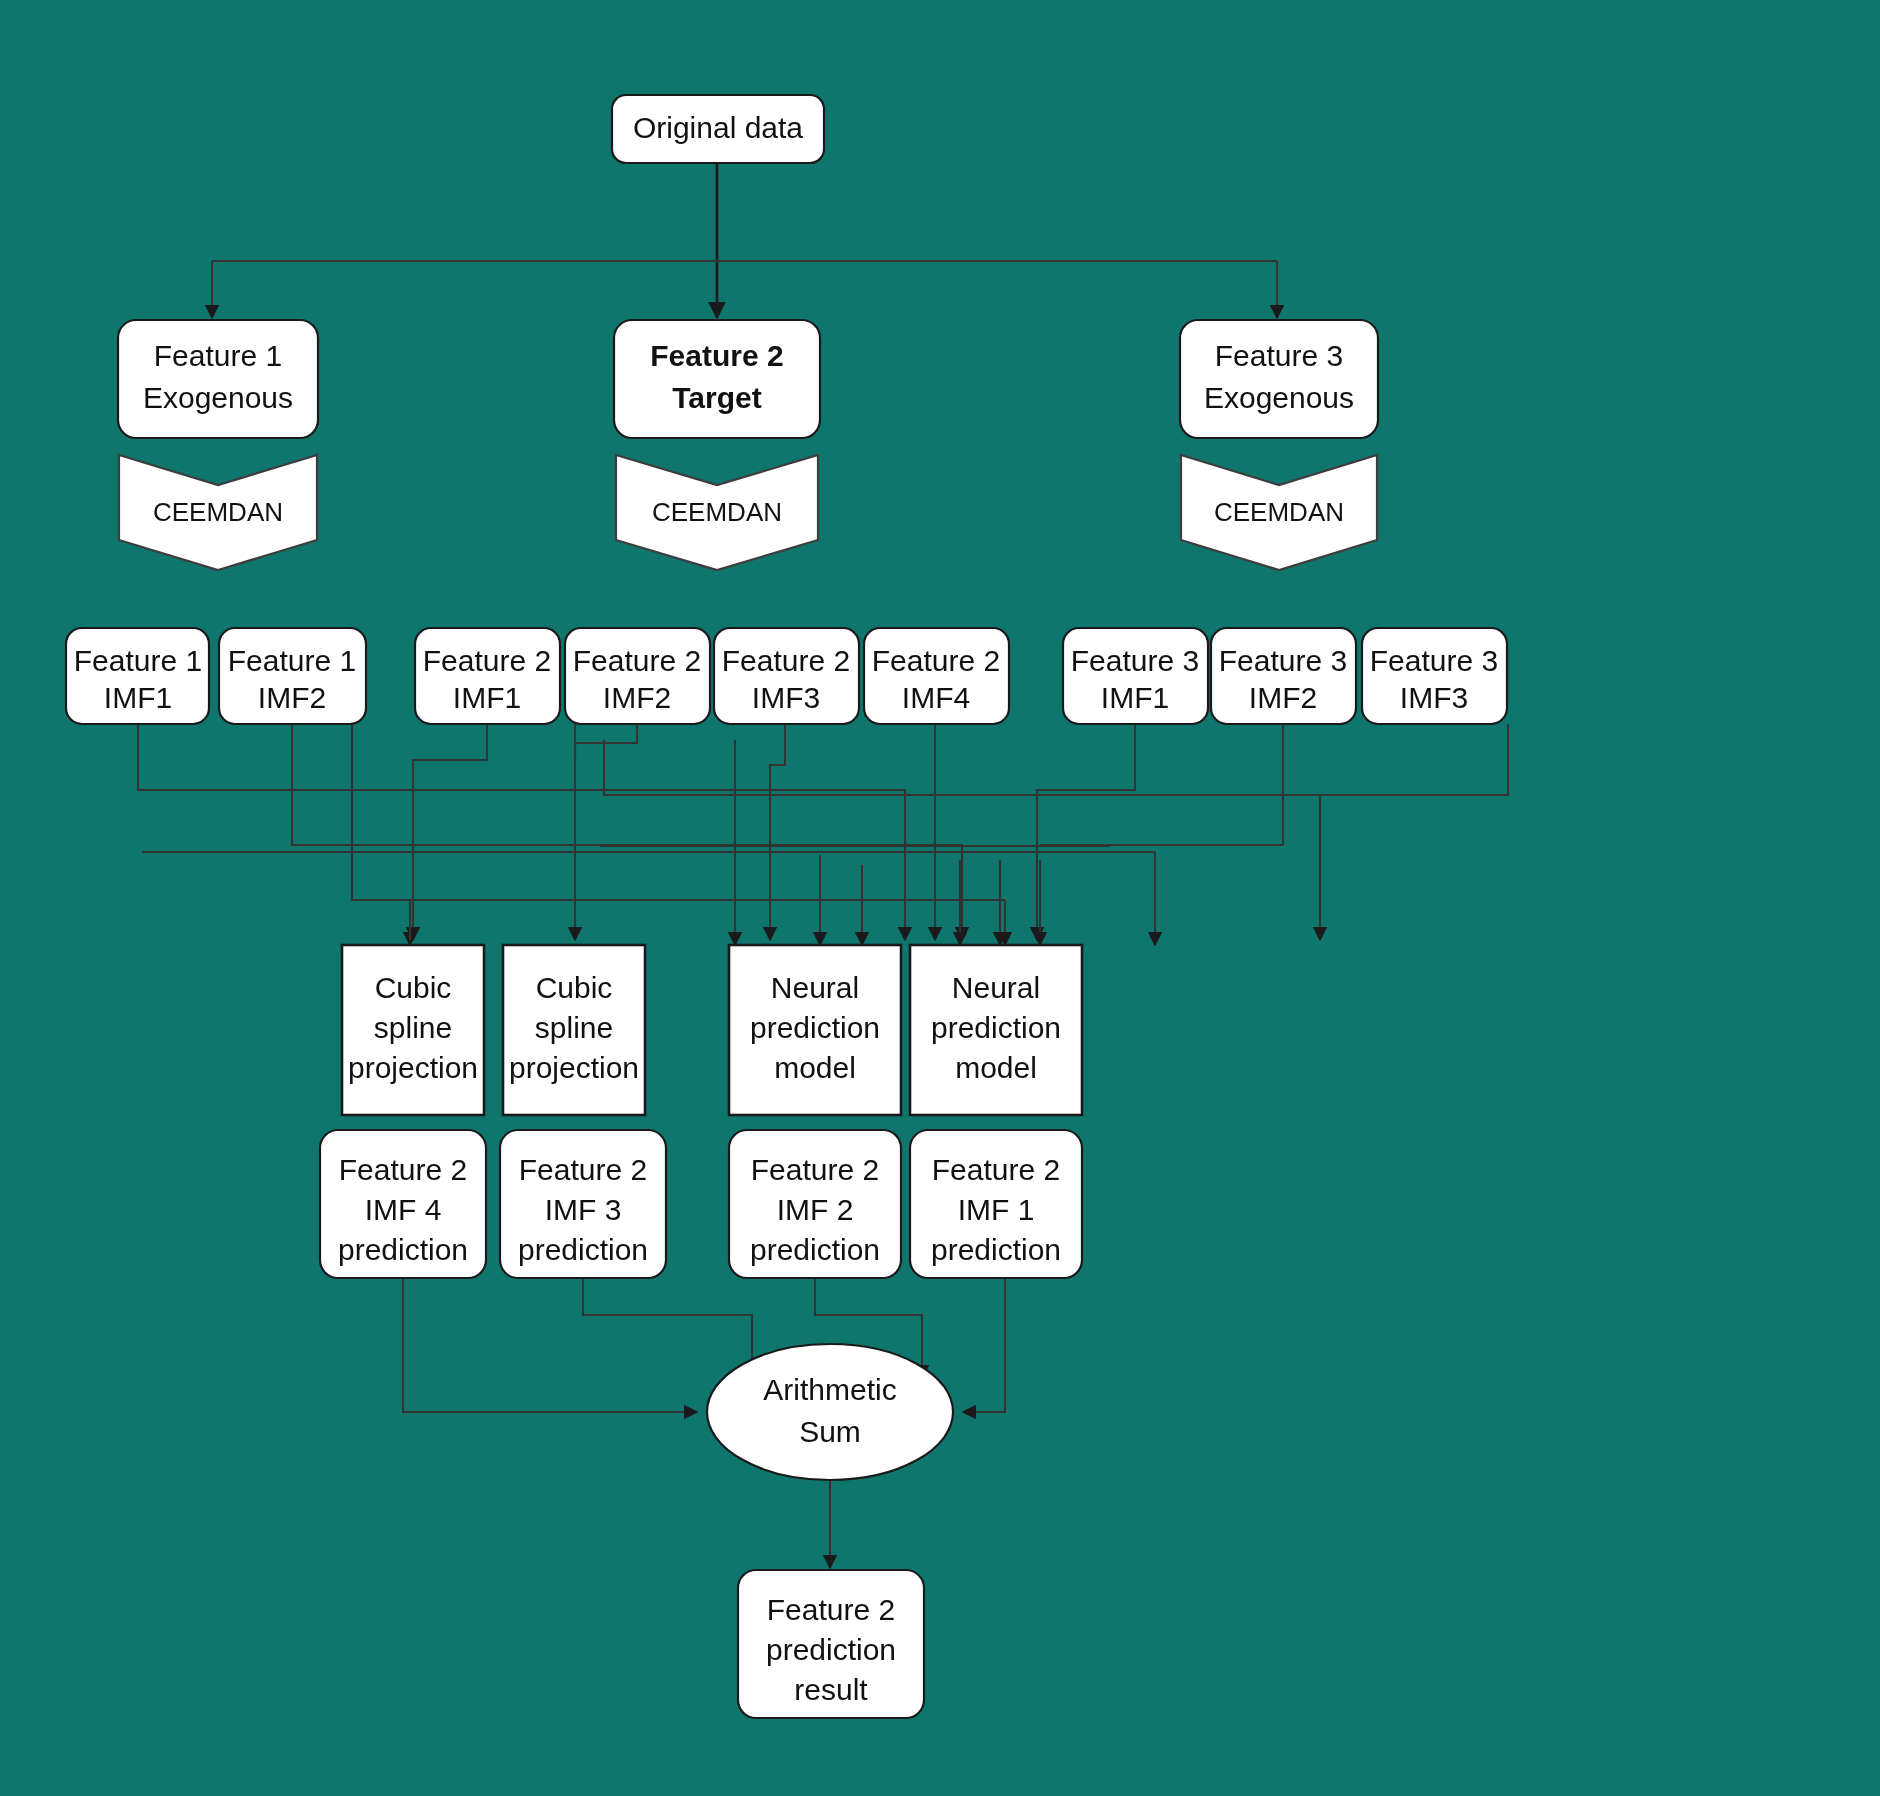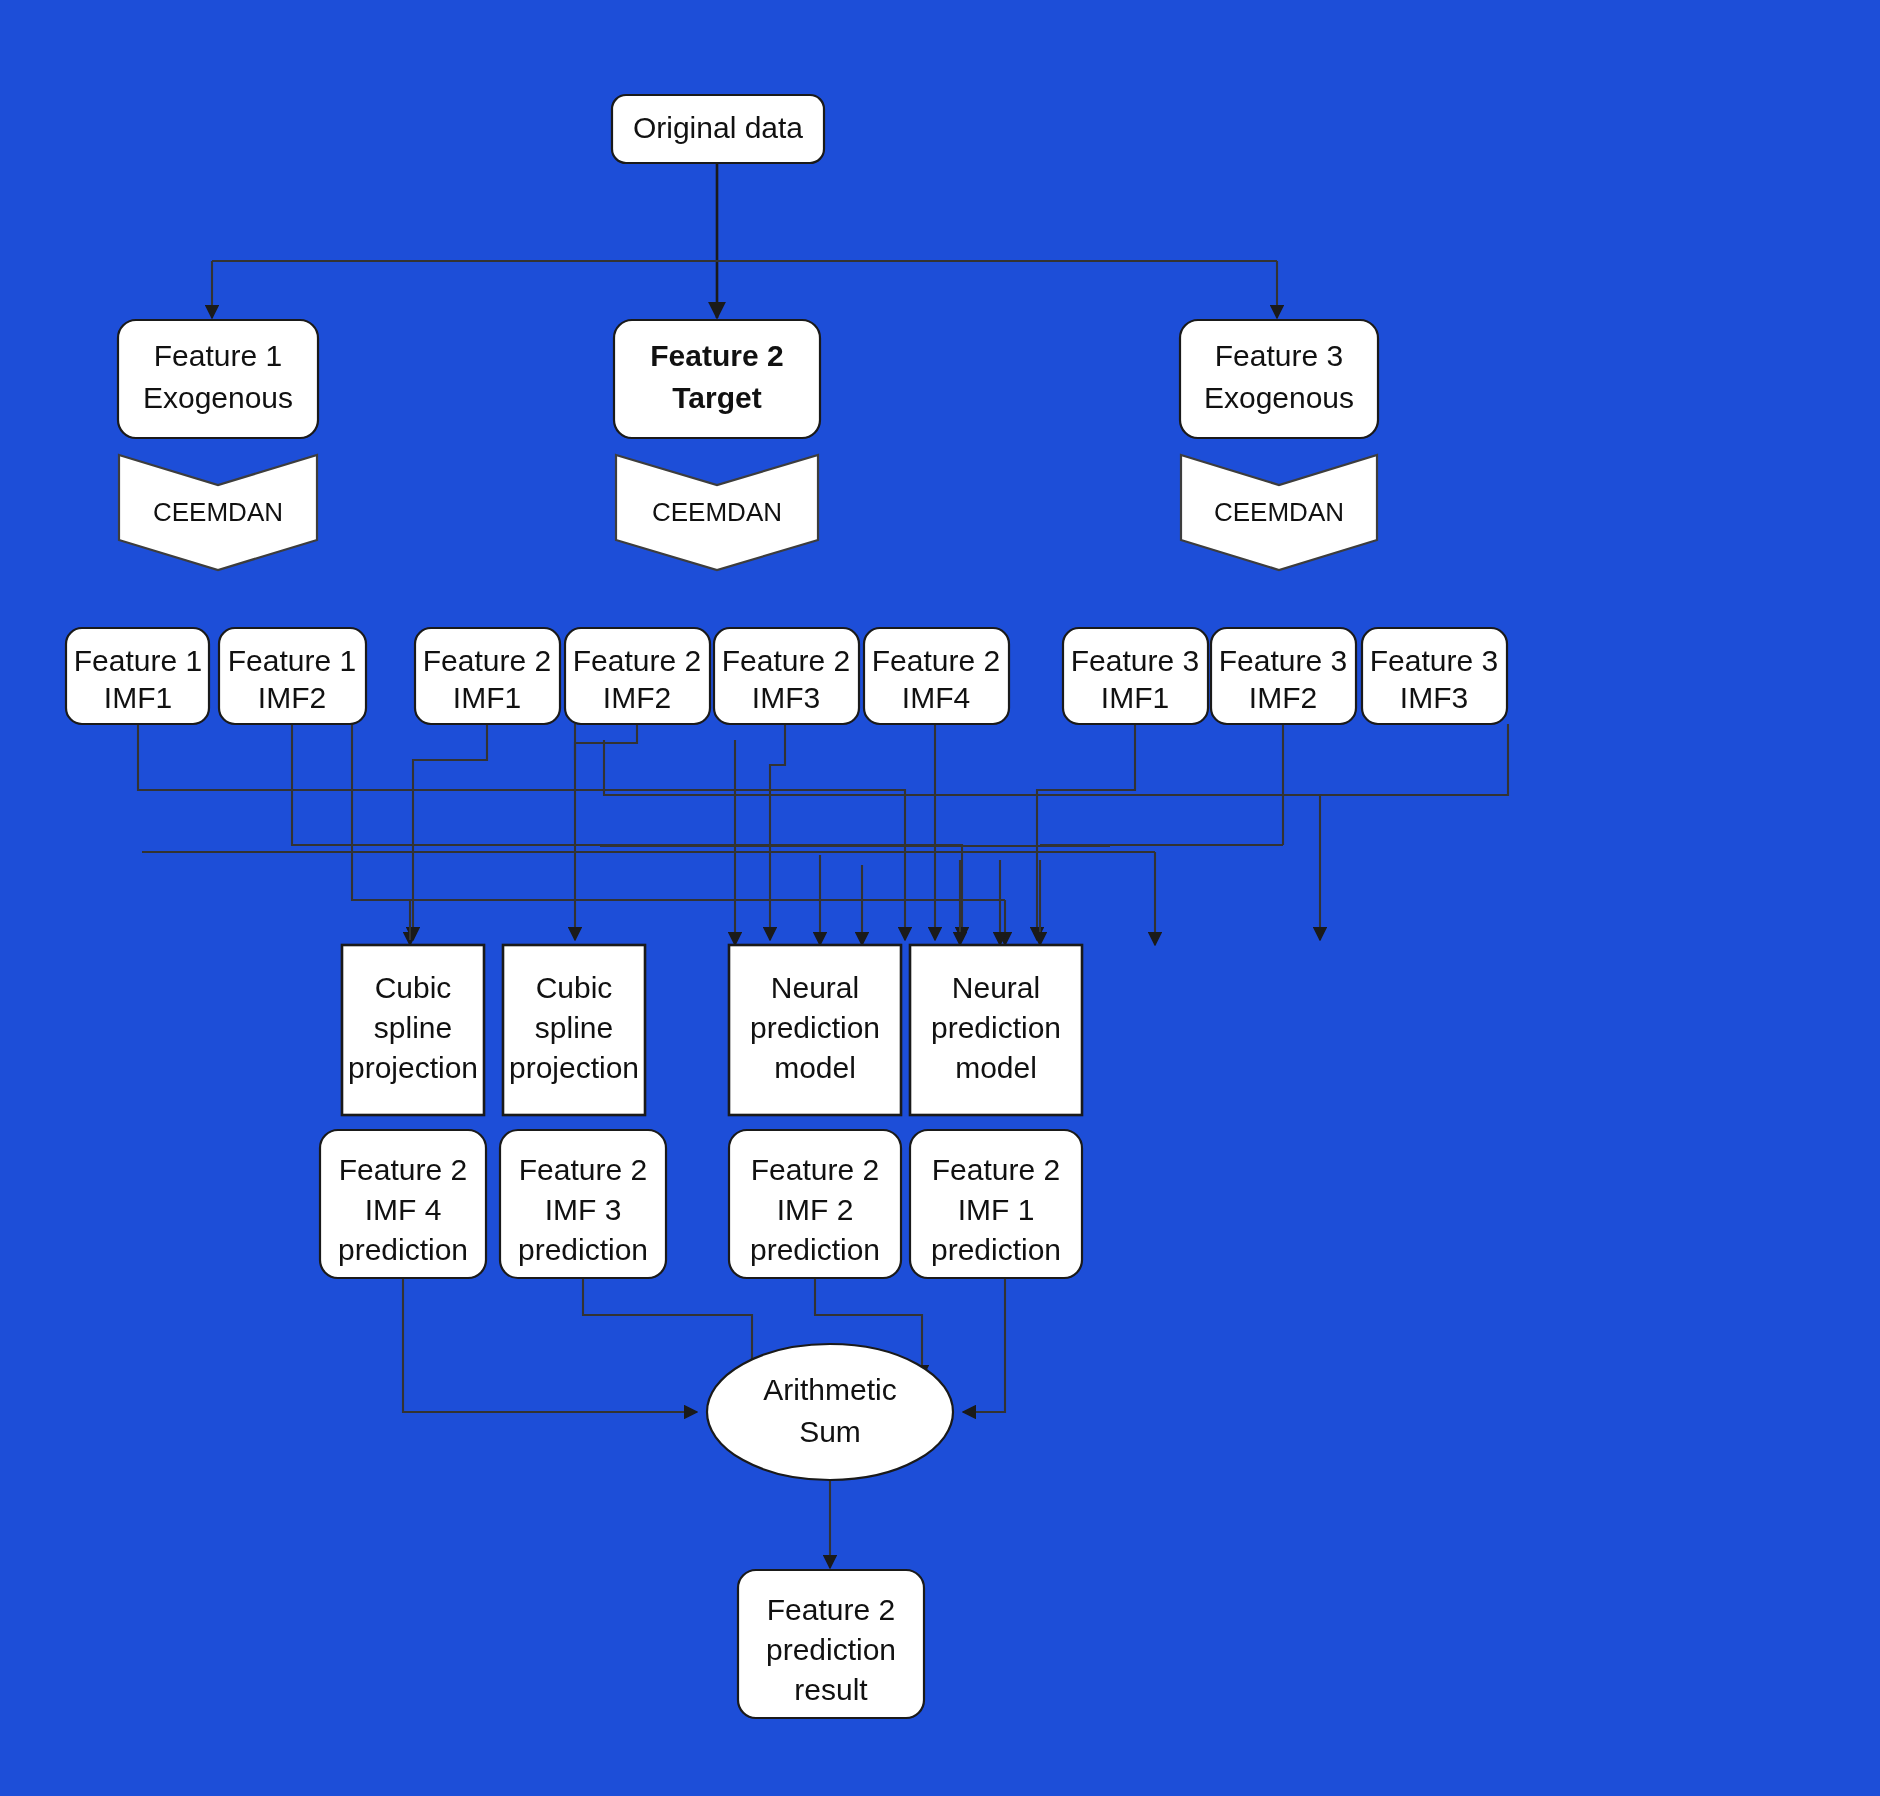--- a/index.html
+++ b/index.html
@@ -10,21 +10,21 @@
   body {
     width: 1880px;
     height: 1796px;
     font-family: "Liberation Sans", sans-serif;
     overflow: hidden;
   }
   #diagram-root {
     position: relative;
     width: 1880px;
     height: 1796px;
-    background: #1d4ed8;
+    background: #0f766e;
   }
   svg#flowchart {
     display: block;
     width: 1880px;
     height: 1796px;
   }
   .node-shape {
     fill: #ffffff;
     stroke: #1a1a1a;
     stroke-width: 2.2;

